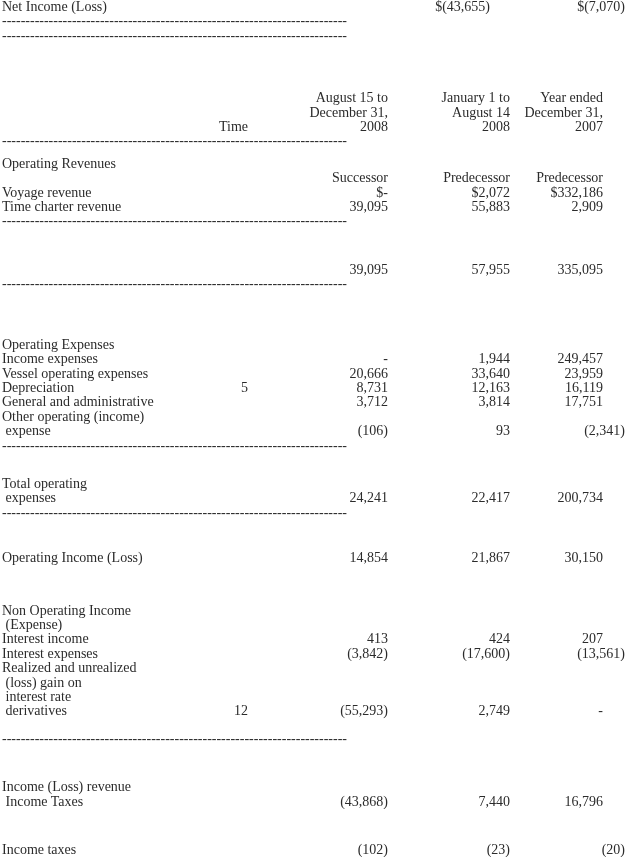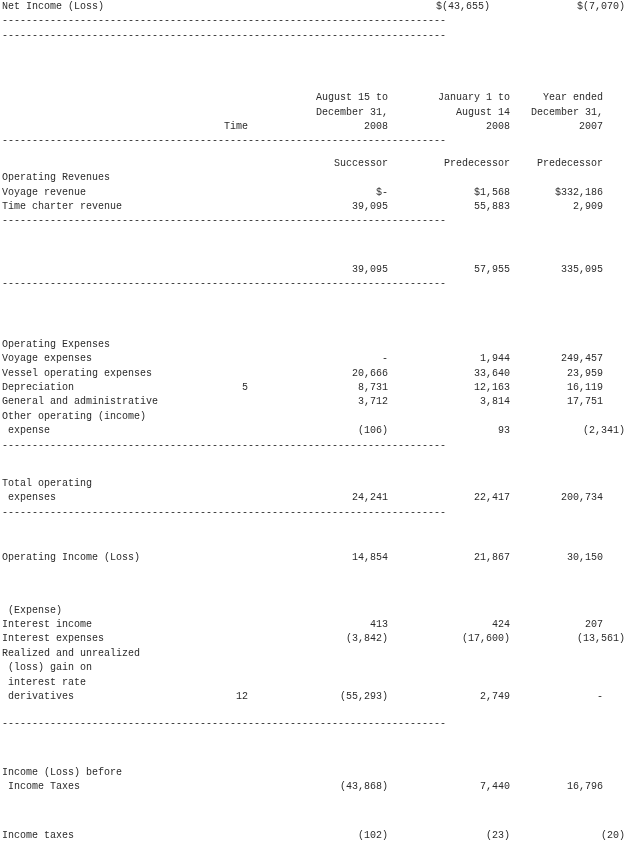--- a/index.html
+++ b/index.html
@@ -4,22 +4,22 @@
 <style>
   html,body{margin:0;padding:0;background:#ffffff;}
   .page{
     position:relative;
     width:625px;height:864px;
     box-sizing:border-box;
     padding-left:2px;
     overflow:hidden;
     background:#ffffff;
     color:#2b2b2b;
-    font-family:Liberation Mono, monospace;
-    font-size:10px;
+    font-family:Liberation Serif, serif;
+    font-size:14px;
     line-height:14.4px;
   }
   table.stmt{
     border-collapse:collapse;
     border-spacing:0;
     table-layout:fixed;
     width:623px;
   }
   table.stmt td{
     padding:0;
@@ -93,38 +93,38 @@
           <td class="num c2">2008</td>
           <td class="num c3">2007</td>
         </tr>
         <tr>
           <td colspan="5" class="dash">--------------------------------------------------------------------------</td>
         </tr>
         <tr>
           <td colspan="5" style="height: 8px;"></td>
         </tr>
         <tr>
+          <td class="lbl">Operating Revenues</td>
+          <td class="num"></td>
+          <td class="num c1"></td>
+          <td class="num c2"></td>
+          <td class="num c3"></td>
+        </tr>
+        <tr>
           <td class="lbl"></td>
           <td class="num"></td>
           <td class="num c1">Successor</td>
           <td class="num c2">Predecessor</td>
           <td class="num c3">Predecessor</td>
         </tr>
         <tr>
-          <td class="lbl">Operating Revenues</td>
-          <td class="num"></td>
-          <td class="num c1"></td>
-          <td class="num c2"></td>
-          <td class="num c3"></td>
-        </tr>
-        <tr>
           <td class="lbl">Voyage revenue</td>
           <td class="num"></td>
           <td class="num c1">$-</td>
-          <td class="num c2">$1,568</td>
+          <td class="num c2">$2,072</td>
           <td class="num c3">$332,186</td>
         </tr>
         <tr>
           <td class="lbl">Time charter revenue</td>
           <td class="num"></td>
           <td class="num c1">39,095</td>
           <td class="num c2">55,883</td>
           <td class="num c3">2,909</td>
         </tr>
         <tr>
@@ -147,21 +147,21 @@
           <td colspan="5" style="height: 46px;"></td>
         </tr>
         <tr>
           <td class="lbl">Operating Expenses</td>
           <td class="num"></td>
           <td class="num c1"></td>
           <td class="num c2"></td>
           <td class="num c3"></td>
         </tr>
         <tr>
-          <td class="lbl">Voyage expenses</td>
+          <td class="lbl">Income expenses</td>
           <td class="num"></td>
           <td class="num c1">-</td>
           <td class="num c2">1,944</td>
           <td class="num c3">249,457</td>
         </tr>
         <tr>
           <td class="lbl">Vessel operating expenses</td>
           <td class="num"></td>
           <td class="num c1">20,666</td>
           <td class="num c2">33,640</td>
@@ -225,20 +225,27 @@
           <td class="lbl paren">Operating Income (Loss)</td>
           <td class="num"></td>
           <td class="num c1">14,854</td>
           <td class="num c2">21,867</td>
           <td class="num c3">30,150</td>
         </tr>
         <tr>
           <td colspan="5" style="height: 38px;"></td>
         </tr>
         <tr>
+          <td class="lbl">Non Operating Income</td>
+          <td class="num"></td>
+          <td class="num c1"></td>
+          <td class="num c2"></td>
+          <td class="num c3"></td>
+        </tr>
+        <tr>
           <td class="lbl paren"> (Expense)</td>
           <td class="num"></td>
           <td class="num c1"></td>
           <td class="num c2"></td>
           <td class="num c3"></td>
         </tr>
         <tr>
           <td class="lbl">Interest income</td>
           <td class="num"></td>
           <td class="num c1">413</td>
@@ -283,21 +290,21 @@
         <tr>
           <td colspan="5" style="height: 13px;"></td>
         </tr>
         <tr>
           <td colspan="5" class="dash">--------------------------------------------------------------------------</td>
         </tr>
         <tr>
           <td colspan="5" style="height: 34px;"></td>
         </tr>
         <tr>
-          <td class="lbl">Income (Loss) before</td>
+          <td class="lbl">Income (Loss) revenue</td>
           <td class="num"></td>
           <td class="num c1"></td>
           <td class="num c2"></td>
           <td class="num c3"></td>
         </tr>
         <tr>
           <td class="lbl"> Income Taxes</td>
           <td class="num"></td>
           <td class="num c1 paren">(43,868)</td>
           <td class="num c2">7,440</td>

